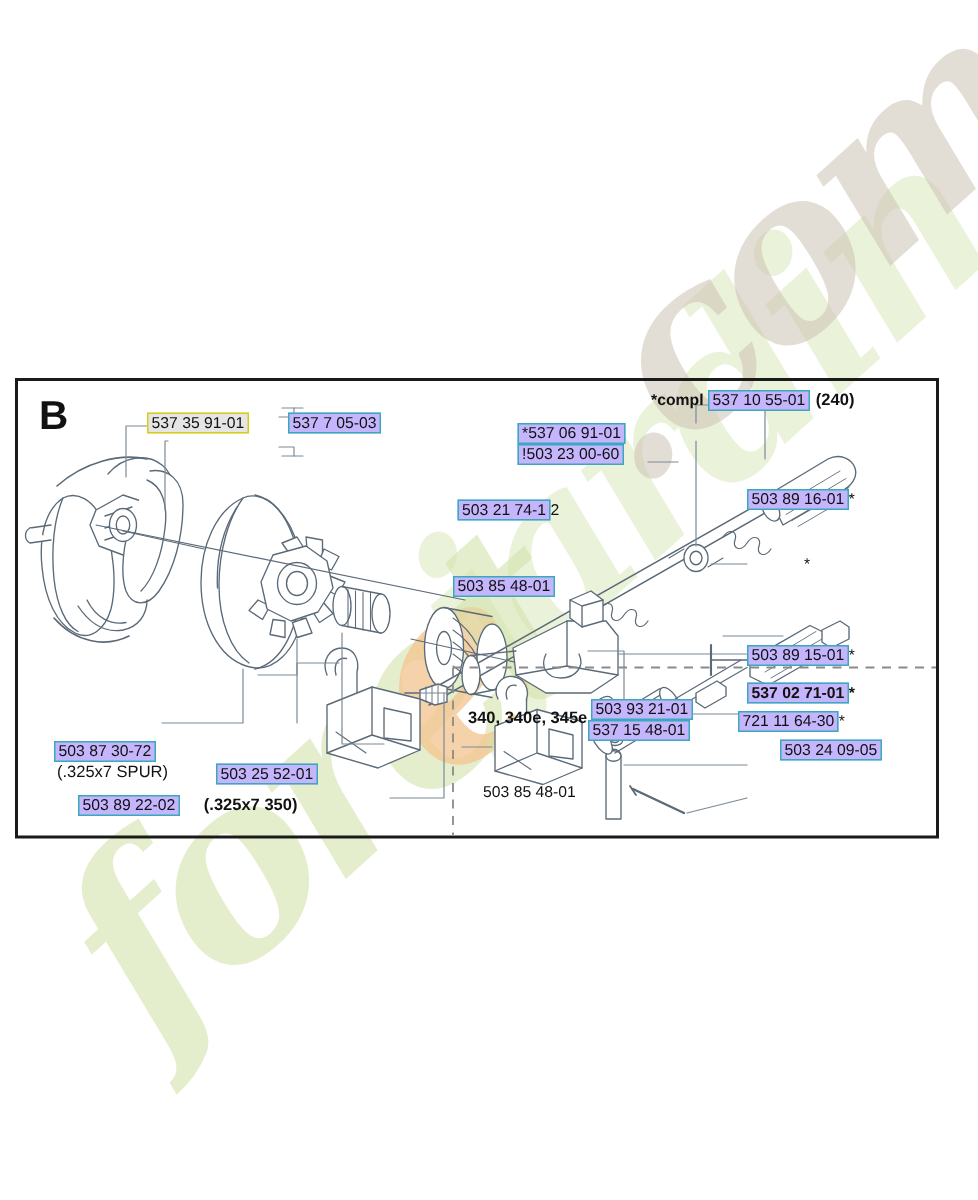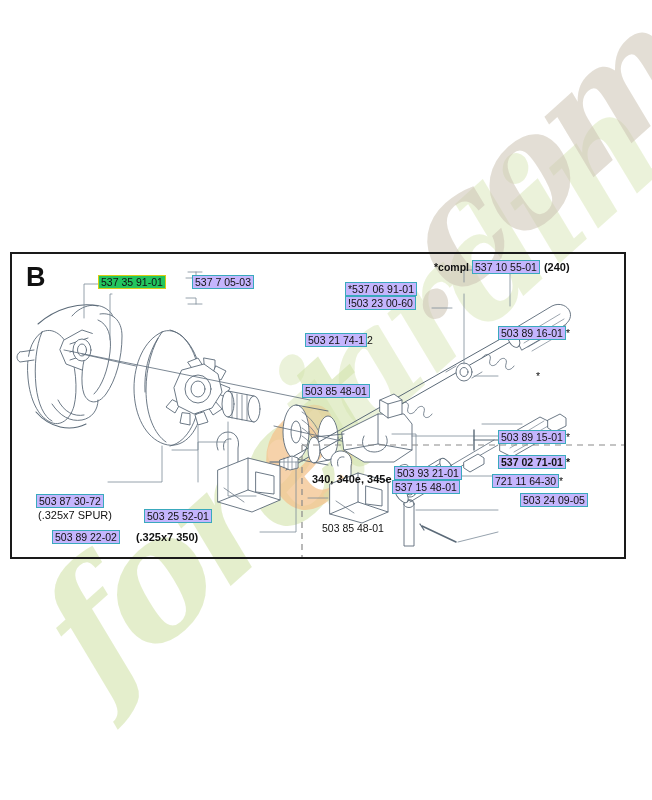--- a/index.html
+++ b/index.html
@@ -36,21 +36,21 @@
   .lbl{
     position:absolute;z-index:7;white-space:nowrap;
     font-family:"Liberation Sans", sans-serif;
     font-size:10.5px;color:#111;line-height:12px;
   }
   .pn{
     display:inline-block;padding:0px 2px 0px 2px;
     border:1px solid #3aa9bd;background:#c4b5fd;
     color:#111;font-size:10.5px;line-height:12px;
   }
-  .pn.yellow{background:#22c55e;border-color:#d9cd12;}
+  .pn.yellow{background:#e5e5e5;border-color:#d9cd12;}
   .pn.plain{border:none;background:transparent;padding:0;}
   .suffix{font-size:10.5px;color:#111;}
   .bold{font-weight:bold;}
   .lbl.b{font-weight:normal;}
 
   
   .caption{font-weight:bold;font-size:11px;color:#111;}
 </style>
 </head>
 <body>

